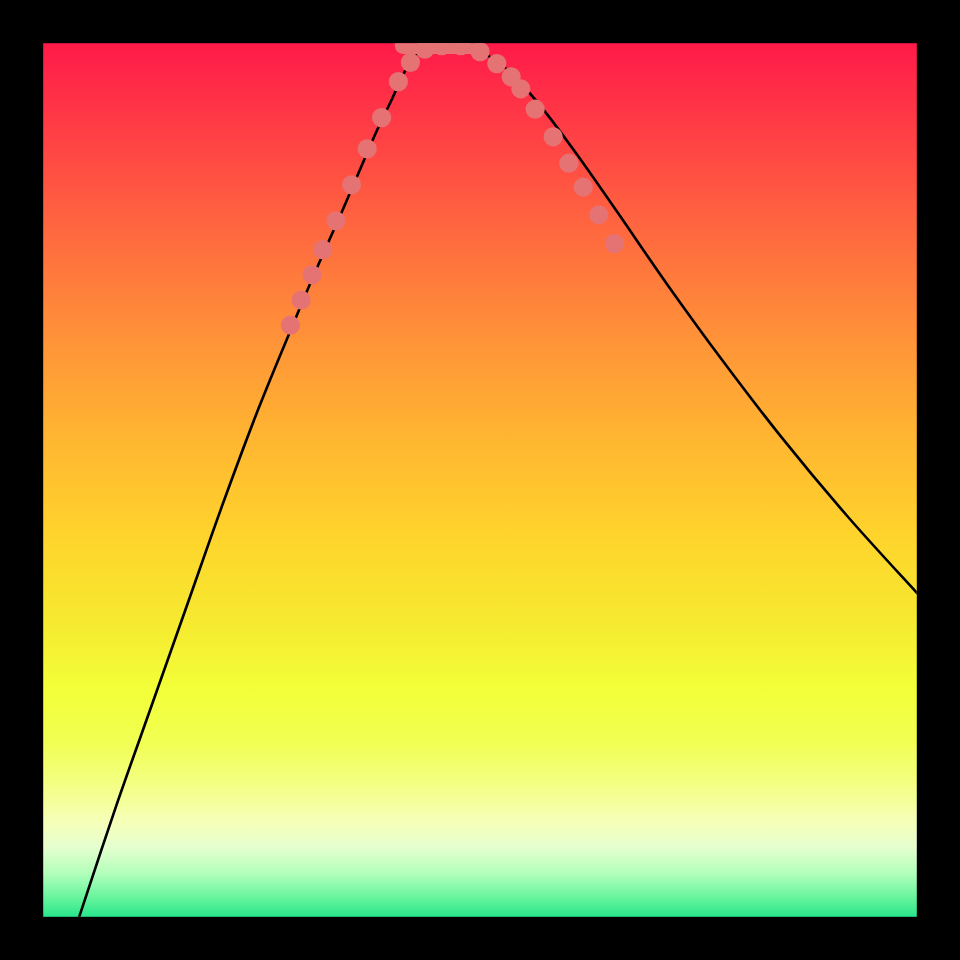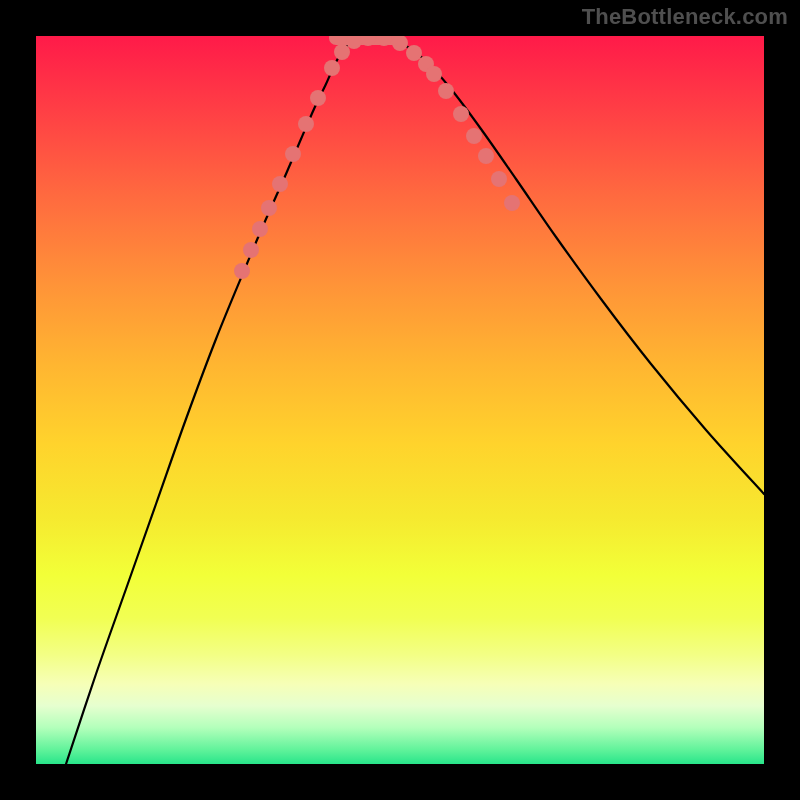--- a/index.html
+++ b/index.html
@@ -63,21 +63,20 @@
     left: 0;
     top: 0;
     width: 100%;
     height: 100%;
   }
 </style>
 </head>
 <body>
 
 <div class="frame">
-  <div class="watermark">TheBottleneck.com</div>
 
   <div class="plot-outer">
     <div class="plot-gradient"></div>
 
     <svg class="curve" viewBox="0 0 728 728" preserveAspectRatio="none">
       <path id="curve-path" fill="none" stroke="#000" stroke-width="2.2" stroke-linecap="round" stroke-linejoin="round" d="M 30 728 C 35.0 713.0, 50.0 667.2, 60 638 C 70.0 608.8, 80.0 581.3, 90 553 C 100.0 524.7, 110.0 496.3, 120 468 C 130.0 439.7, 140.0 410.5, 150 383 C 160.0 355.5, 170.0 328.5, 180 303 C 190.0 277.5, 201.7 250.0, 210 230 C 218.3 210.0, 223.3 198.3, 230 183 C 236.7 167.7, 244.2 151.3, 250 138 C 255.8 124.7, 260.3 113.8, 265 103 C 269.7 92.2, 273.8 82.2, 278 73 C 282.2 63.8, 286.3 55.8, 290 48 C 293.7 40.2, 296.7 32.2, 300 26 C 303.3 19.8, 306.7 14.7, 310 11 C 313.3 7.3, 315.8 5.5, 320 4 C 324.2 2.5, 329.7 2.2, 335 2 C 340.3 1.8, 346.2 1.7, 352 3 C 357.8 4.3, 363.7 6.3, 370 10 C 376.3 13.7, 382.5 17.8, 390 25 C 397.5 32.2, 405.8 41.7, 415 53 C 424.2 64.3, 434.2 78.0, 445 93 C 455.8 108.0, 467.5 125.0, 480 143 C 492.5 161.0, 505.8 181.0, 520 201 C 534.2 221.0, 549.2 241.8, 565 263 C 580.8 284.2, 597.5 306.2, 615 328 C 632.5 349.8, 651.2 372.3, 670 394 C 688.8 415.7, 718.3 447.3, 728 458"></path>
       <g id="flat-seg">
           <line x1="300" x2="360" y1="2" y2="2" stroke="#e57373" stroke-width="14" stroke-linecap="round"></line>
         </g>
       <g id="dots">

